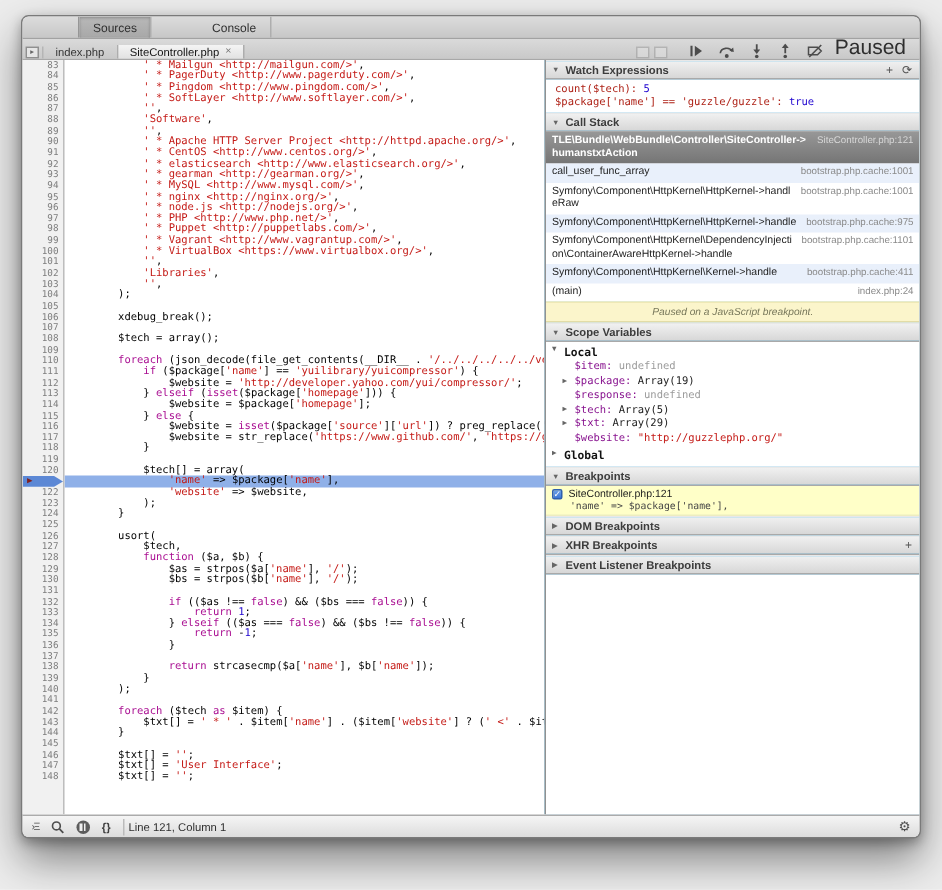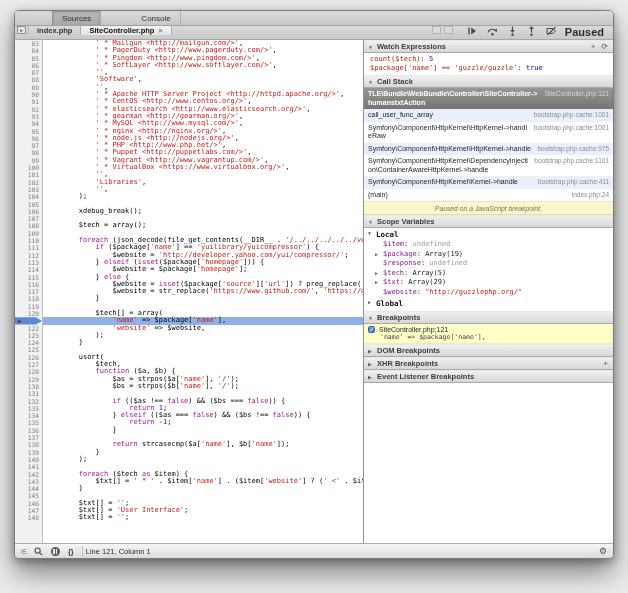--- a/index.html
+++ b/index.html
@@ -22,30 +22,30 @@
   .resize-glyph { position:absolute; right:7px; top:6px; width:9px; height:9px; opacity:.55; }
 
   
   .paneltabs { height:15px; flex:0 0 15px; background:linear-gradient(#dcdcdc,#c7c7c7);
     border-bottom:1px solid #a2a2a2; display:flex; align-items:stretch; padding-left:6px; }
   .ptab { font-size:8px; color:#303030; padding:0 9px; display:flex; align-items:center; border-right:1px solid #aeaeae;margin-left:31px; }
   .ptab.active { background:linear-gradient(#b9b9b9,#a8a8a8); box-shadow:inset 0 1px 2px rgba(0,0,0,.25); border-left:1px solid #969696; }
 
   
   .toolbar { height:14px; flex:0 0 14px; background:linear-gradient(#dadada,#c9c9c9);
-    border-bottom:1px solid #a8a8a8; display:flex; align-items:flex-start;font-weight:bold; }
+    border-bottom:1px solid #a8a8a8; display:flex; align-items:flex-end; }
   .nav-toggle { width:14px; display:flex; align-items:center; justify-content:center; border-right:1px solid #b5b5b5; }
   .mini-box { width:9px; height:8px; border:1px solid #8f8f8f; background:#e6e6e6; font-size:5px; color:#666; line-height:6px; text-align:center; }
   .ftab { font-size:7.5px; color:#333; padding:0 8px; display:flex; align-items:center; gap:4px; border-right:1px solid #adadad; }
   .ftab.active { background:linear-gradient(#f4f4f4,#e2e2e2); color:#111; }
   .ftab .close { color:#777; font-size:7px; }
   .panel-btns { display:flex; align-items:center; gap:3px; padding:0 6px; opacity:.45; }
   .debug-btns { display:flex; align-items:center; gap:10px; padding:0 8px; }
   .dbtn svg { display:block; }
-  .paused { margin-left:auto; padding-right:9px; display:flex; align-items:center; font-size:11px; color:#2e2e2e; }
+  .paused { margin-left:auto; padding-right:9px; display:flex; align-items:center; font-size:14px; color:#2e2e2e; }
 
   
   .main { flex:1 1 auto; display:flex; overflow:hidden; background:#fff; }
 
   
   .editor { width:348px; flex:0 0 348px; display:flex; overflow:hidden; background:#fff; }
   .gutter { width:28px; flex:0 0 28px; background:#f1f1f1; border-right:1px solid #bdbdbd; }
   .gl { height:7.3px; font-family:"DejaVu Sans Mono", monospace; font-size:6.2px; line-height:7.3px; color:#7d7d7d; text-align:right; padding-right:3px; }
   .gl.glbp { background:#5c88d5; clip-path:polygon(0 0,78% 0,100% 50%,78% 100%,0 100%); color:transparent; position:relative; }
   .bparrow { position:absolute; left:3px; top:0; color:#801f1f; font-size:6px; line-height:7.3px; }

